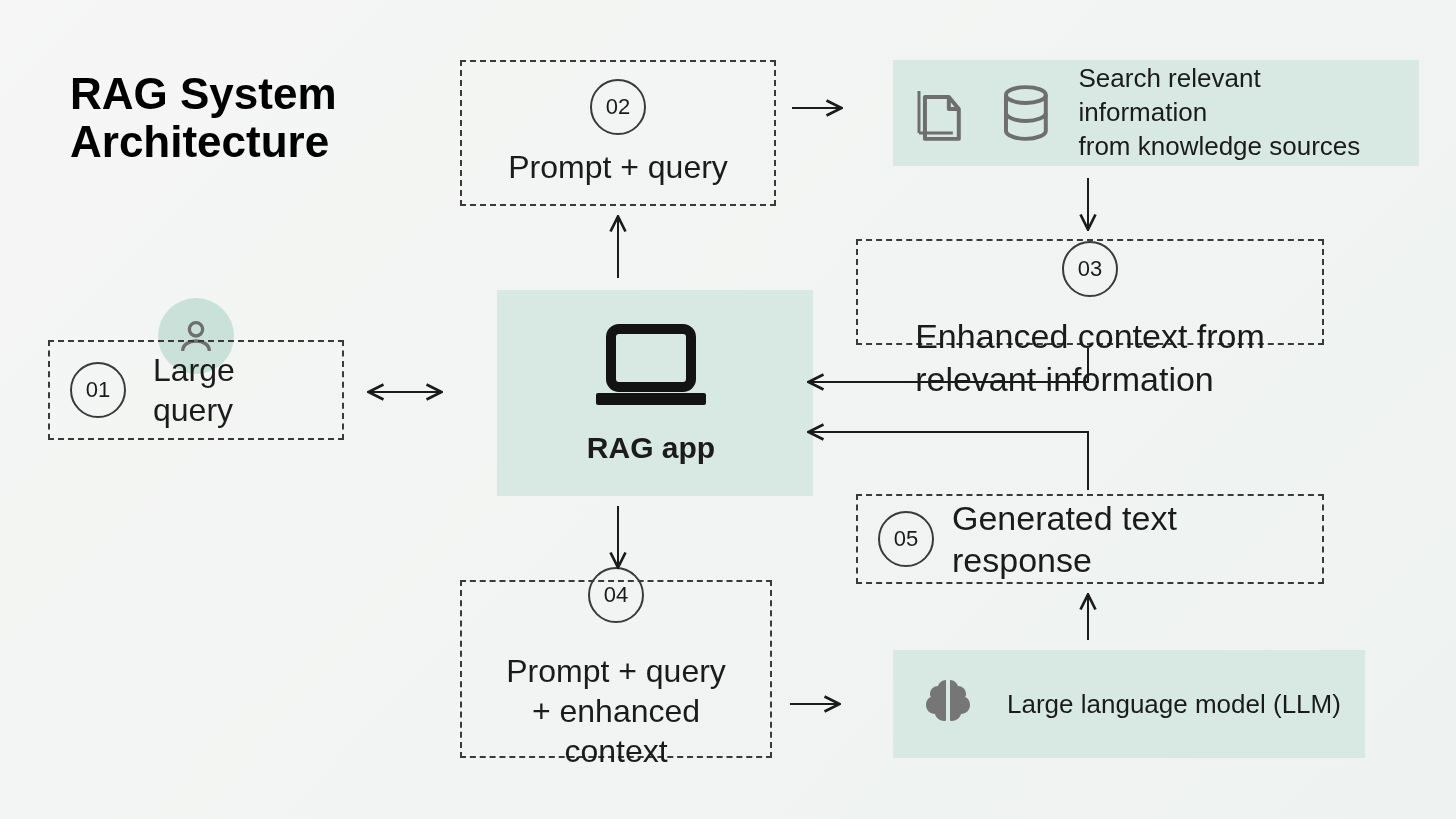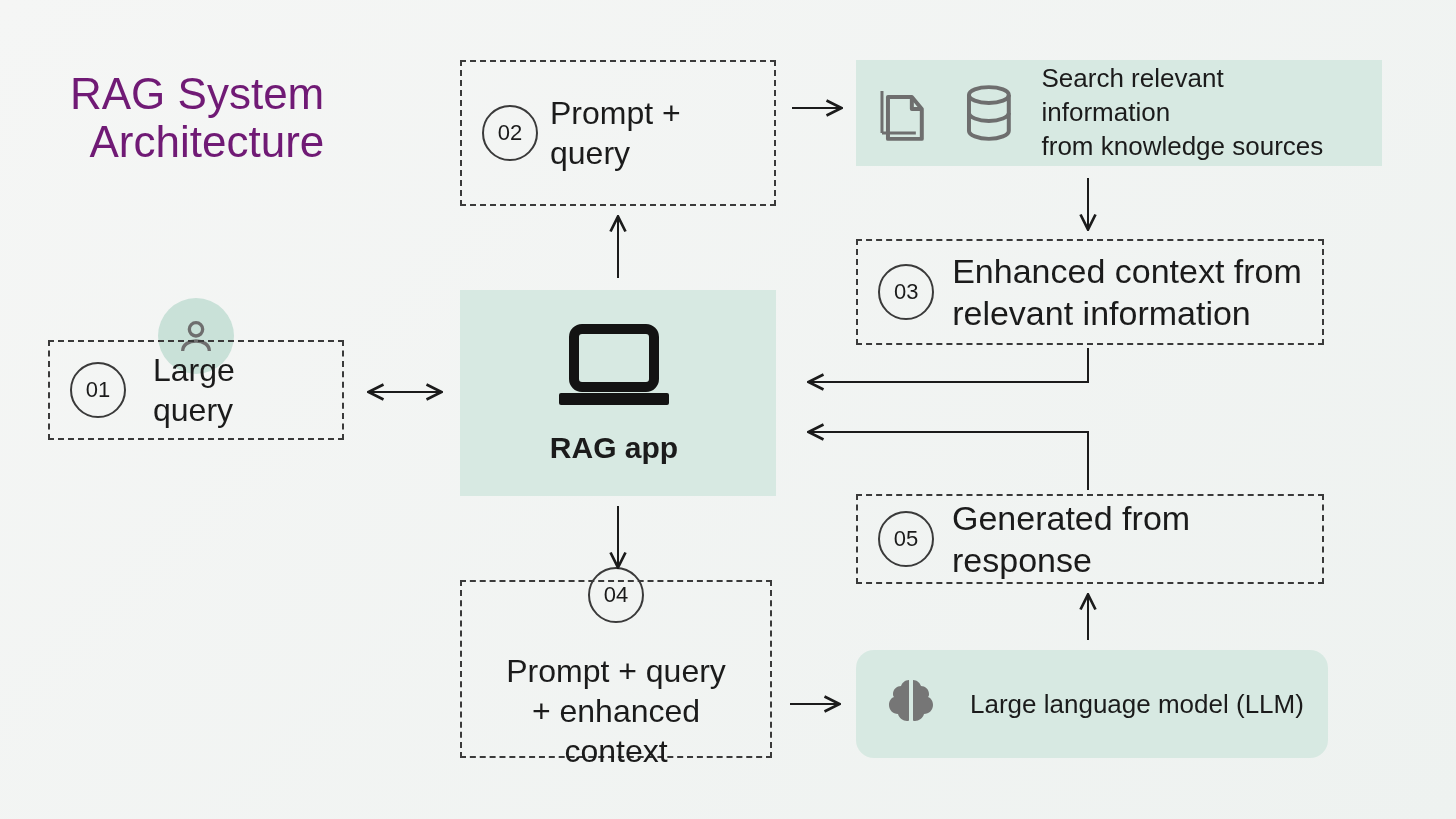--- a/index.html
+++ b/index.html
@@ -14,25 +14,24 @@
   .canvas {
     position: relative;
     width: 1456px;
     height: 819px;
   }
   .title {
     position: absolute;
     left: 70px;
     top: 70px;
     font-size: 44px;
-    font-weight: 400;
+    font-weight: 700;
     line-height: 1.1;
-    color: #701a75;
+    color: #000000;
     white-space: pre-line;
-    text-align: right;
   }
   .dashed-box {
     position: absolute;
     border: 2px dashed #3a3a3a;
     background: transparent;
     display: flex;
     align-items: center;
     justify-content: center;
     gap: 18px;
     padding: 0 20px;
@@ -40,20 +39,21 @@
   }
   .solid-box {
     position: absolute;
     background: #d7e9e2;
     display: flex;
     align-items: center;
     justify-content: center;
     gap: 20px;
     box-sizing: border-box;
     padding: 0 24px;
+    margin-left: 37px;
   }
   .num-circle {
     width: 52px;
     height: 52px;
     border: 2px solid #3a3a3a;
     border-radius: 50%;
     display: flex;
     align-items: center;
     justify-content: center;
     font-size: 22px;
@@ -75,36 +75,36 @@
     border-radius: 50%;
     background: #c9e1d8;
     display: flex;
     align-items: center;
     justify-content: center;
   }
   
   #box01 { left: 48px; top: 340px; width: 296px; height: 100px; flex-direction: row; gap: 27px; }
   #user-icon-circle { left: 158px; top: 298px; }
   
-  #box02 { left: 460px; top: 60px; width: 316px; height: 146px; gap: 12px; }
+  #box02 { left: 460px; top: 60px; width: 316px; height: 146px; flex-direction: column; gap: 12px; }
   
   #ragapp { left: 460px; top: 290px; width: 316px; height: 206px; flex-direction: column; gap: 10px; padding-left: 16px; }
   #ragapp .box-label { font-size: 30px; font-weight: 600; }
   
-  #box03 { left: 856px; top: 239px; width: 468px; height: 106px; justify-content: center; }
+  #box03 { left: 856px; top: 239px; width: 468px; height: 106px; justify-content: space-between; flex-direction: column; }
   
   #box04 { left: 460px; top: 580px; width: 312px; height: 178px; flex-direction: column; gap: 28px; }
   #box04 .box-label { text-align: center; }
   
   #box05 { left: 856px; top: 494px; width: 468px; height: 90px; justify-content: flex-start; }
   
   #ksrc { left: 856px; top: 60px; width: 526px; height: 106px; justify-content: flex-start; gap: 28px; }
   #ksrc .box-label { font-size: 26px; line-height: 1.3; }
   
-  #llm { left: 856px; top: 650px; width: 472px; height: 108px; justify-content: flex-start; gap: 28px; border-radius: 18px; }
+  #llm { left: 856px; top: 650px; width: 472px; height: 108px; justify-content: flex-start; gap: 28px; }
   #llm .box-label { font-size: 26px; }
   svg.icon { display: block; }
   svg.arrow { position: absolute; overflow: visible; }
 </style>
 </head>
 <body>
 
 <div class="canvas">
 
   <div class="title">RAG System
@@ -157,21 +157,21 @@
   </div>
 
   <div id="box04" class="dashed-box">
     <div class="num-circle">04</div>
     <div class="box-label" style="white-space:pre-line;">Prompt + query
 + enhanced context</div>
   </div>
 
   <div id="box05" class="dashed-box">
     <div class="num-circle">05</div>
-    <div class="box-label sm">Generated from response</div>
+    <div class="box-label sm">Generated text response</div>
   </div>
 
   <div id="llm" class="solid-box">
     <svg class="icon" width="62" height="56" viewBox="0 0 62 56" fill="#767676">
       <path d="M29 4c-4 0-7 3-8 6-4 0-8 3-8 8 0 1 0 2 1 3-3 1-5 4-5 8 0 5 4 9 9 9 1 4 5 7 9 7 1 0 2 0 2-1V5c0-1-0-1 0-1z"></path>
       <path d="M33 4c4 0 7 3 8 6 4 0 8 3 8 8 0 1 0 2-1 3 3 1 5 4 5 8 0 5-4 9-9 9-1 4-5 7-9 7-1 0-2 0-2-1V5c0-1 0-1 0-1z"></path>
       <rect x="30" y="2" width="2" height="44" fill="#d7e9e2"></rect>
     </svg>
     <div class="box-label sm">Large language model (LLM)</div>
   </div>

